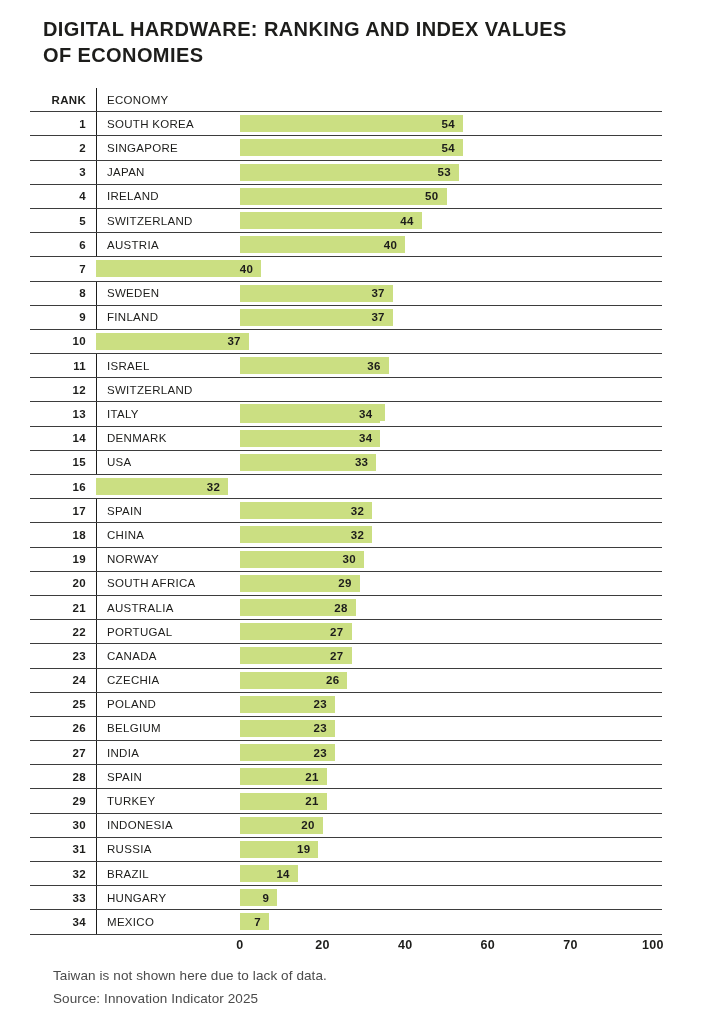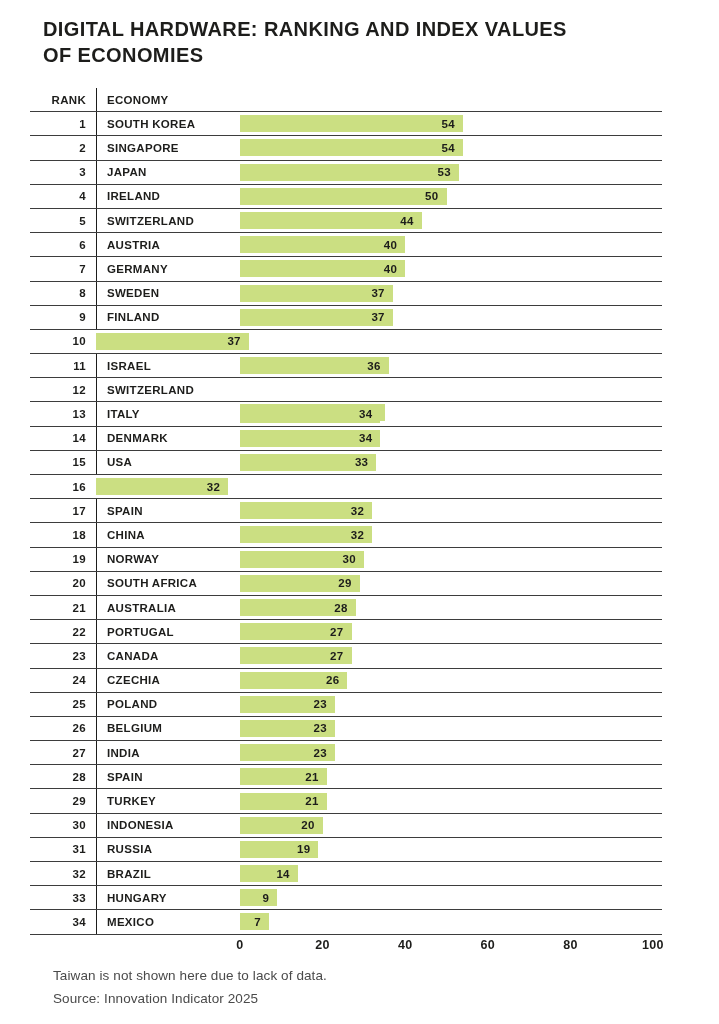--- a/index.html
+++ b/index.html
@@ -47,21 +47,21 @@
     display: flex;
     align-items: center;
     justify-content: flex-end;
   }
   .econ-cell {
     width: 144px;
     box-sizing: border-box;
     padding-left: 10px;
     border-left: 1.6px solid #1d1d1b;
     font-size: 11.5px;
-    font-weight: 700;
+    font-weight: 400;
     letter-spacing: 0.3px;
     align-self: stretch;
     display: flex;
     align-items: center;
     white-space: nowrap;
   }
   .bar-cell {
     width: 413px;
     height: 100%;
     display: flex;
@@ -183,21 +183,20 @@
     <div class="econ-cell">AUSTRIA</div>
     <div class="bar-cell">
       <div class="bar" style="width: 40%;">
         <span class="bar-label">40</span>
       </div>
     </div>
   </div>
 
   <div class="hrow">
     <div class="rank-cell">7</div>
-    <div class="econ-cell">GERMANY</div>
     <div class="bar-cell">
       <div class="bar" style="width: 40%;">
         <span class="bar-label">40</span>
       </div>
     </div>
   </div>
 
   <div class="hrow">
     <div class="rank-cell">8</div>
     <div class="econ-cell">SWEDEN</div>
@@ -465,21 +464,21 @@
       </div>
     </div>
   </div>
 </div>
 
     <div class="axis" id="axis">
         <span class="axis-tick" style="left: 0%;">0</span>
         <span class="axis-tick" style="left: 20%;">20</span>
         <span class="axis-tick" style="left: 40%;">40</span>
         <span class="axis-tick" style="left: 60%;">60</span>
-        <span class="axis-tick" style="left: 80%;">80</span>
+        <span class="axis-tick" style="left: 80%;">70</span>
         <span class="axis-tick" style="left: 100%;">100</span>
       </div>
   </div>
 
   <div class="footer">
     <div>Taiwan is not shown here due to lack of data.</div>
     <div>Source: Innovation Indicator 2025</div>
   </div>
 
 </div>

